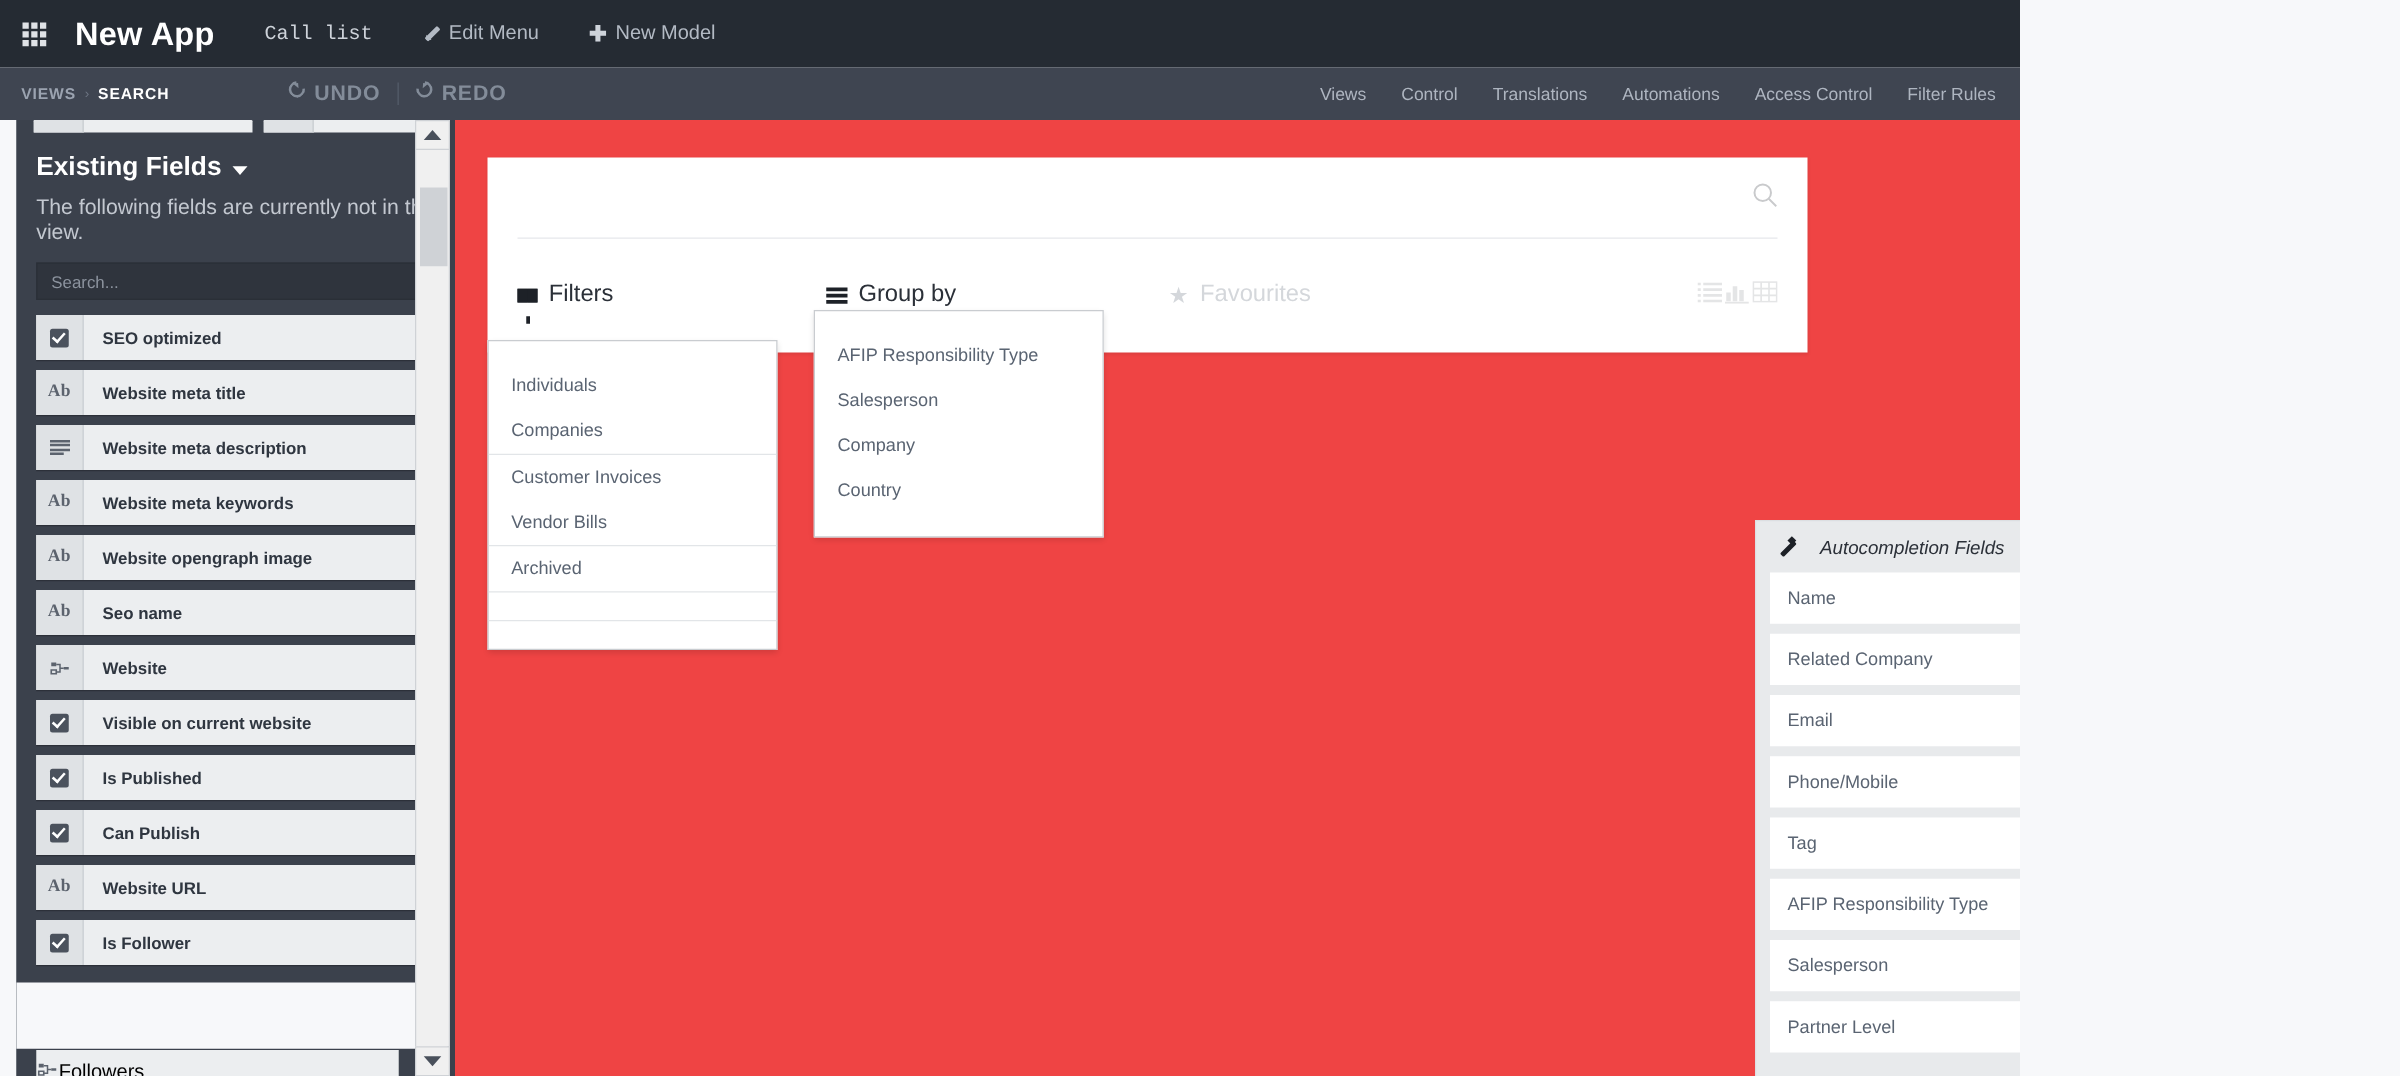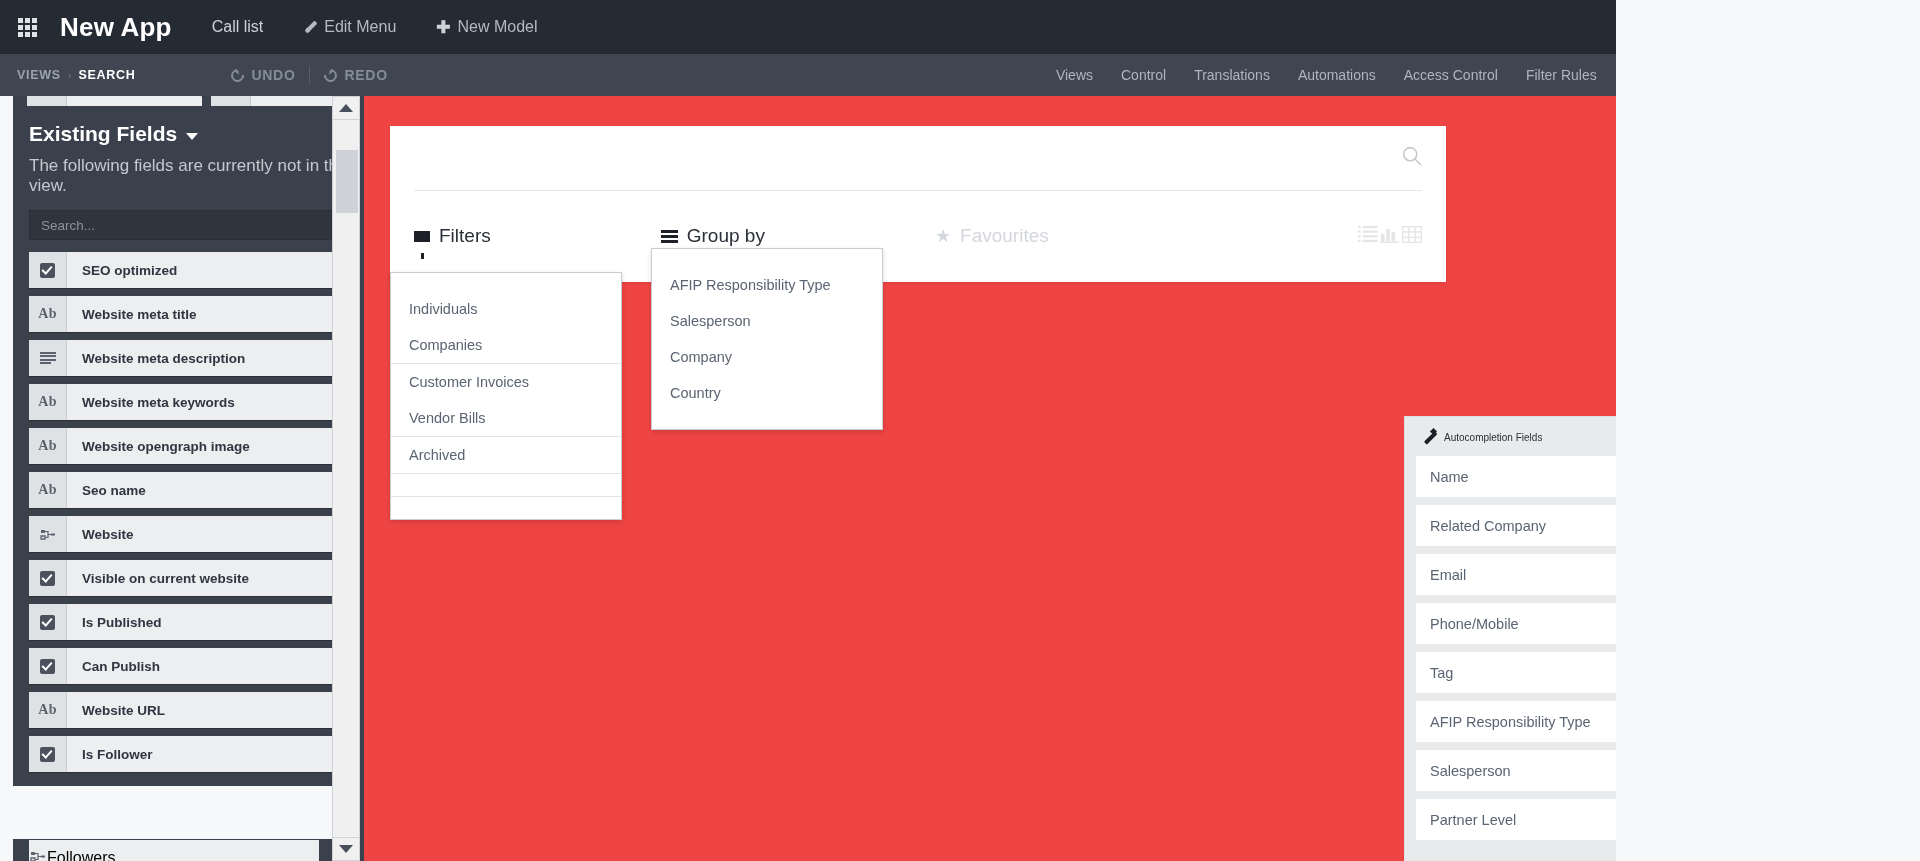--- a/index.html
+++ b/index.html
@@ -19,21 +19,21 @@
   .apps-icon{width:54px;height:54px;display:flex;align-items:center;justify-content:center;cursor:pointer;}
   .apps-grid{display:grid;grid-template-columns:repeat(3,5px);grid-template-rows:repeat(3,5px);gap:2px;}
   .apps-grid i{display:block;width:5px;height:5px;background:#dfe2e6;}
   .app-title{
     font-size:26px;font-weight:bold;color:#ffffff;margin-left:6px;letter-spacing:.2px;
   }
   .top-link{
     color:#b3bac4;font-size:16px;margin-left:40px;cursor:pointer;white-space:nowrap;
     display:flex;align-items:center;gap:7px;
   }
-  .top-link.plain{color:#ced3da;}
+  .top-link.plain{color:#ced3da;font-family:Liberation Mono, monospace;}
   .topbar-right{margin-left:auto;display:flex;align-items:stretch;height:54px;margin-top:36px;}
   .notes-link{
     color:#e8ebee;font-size:16px;display:flex;align-items:center;padding:0 22px;cursor:pointer;
   }
   .close-btn{
     background:#00838a;color:#ffffff;font-size:15px;font-weight:bold;letter-spacing:.6px;
     display:flex;align-items:center;padding:0 24px;cursor:pointer;
   }
   .pencil-ico{display:inline-block;width:14px;height:14px;position:relative;transform:rotate(0deg);}
   .pencil-ico:before{
@@ -50,21 +50,21 @@
   .subbar{
     position:absolute;top:54px;left:0;width:1920px;height:42px;
     background:#3f4551;display:flex;align-items:center;
   }
   .breadcrumb{display:flex;align-items:center;padding-left:17px;gap:7px;}
   .bc-views{color:#9ba3b0;font-size:12.5px;font-weight:bold;letter-spacing:.7px;cursor:pointer;}
   .bc-sep{color:#6d7583;font-size:11px;}
   .bc-search{color:#ffffff;font-size:12.5px;font-weight:bold;letter-spacing:.7px;}
   .urbox{display:flex;align-items:center;margin-left:82px;}
   .ur-item{
-    display:flex;align-items:center;gap:7px;color:#838c99;font-size:14px;
+    display:flex;align-items:flex-start;gap:7px;color:#838c99;font-size:17px;
     font-weight:bold;letter-spacing:.7px;padding:0 14px;cursor:pointer;
   }
   .ur-divider{width:1px;height:18px;background:#555d6b;}
   .undo-ico,.redo-ico{
     display:inline-block;width:13px;height:13px;border:2px solid #838c99;border-radius:50%;
     border-top-color:transparent;position:relative;
   }
   .undo-ico{transform:rotate(40deg);}
   .redo-ico{transform:rotate(-40deg) scaleX(-1);}
   .undo-ico:after,.redo-ico:after{
@@ -209,21 +209,21 @@
   }
   .dd-sep{height:1px;background:#e2e5e8;}
   .dd-empty{height:22px;}
 
   
   .auto-card{
     position:absolute;left:1040px;top:320px;width:385px;background:#e8eaec;
     border:1px solid #dcdfe2;padding:0 0 22px 0;
   }
   .auto-title{
-    font-size:10px;color:#2b3038;padding:13px 0 11px 16px;display:flex;align-items:center;gap:8px;
+    font-size:15px;color:#2b3038;padding:13px 0 11px 16px;display:flex;align-items:center;gap:20px;font-style:italic;
   }
   .wand{width:15px;height:15px;position:relative;display:inline-block;}
   .wand:before{
     content:"";position:absolute;left:2px;top:6px;width:15px;height:3.5px;background:#1d2127;
     transform:rotate(-45deg);border-radius:1px;
   }
   .wand:after{
     content:"";position:absolute;left:10px;top:-1px;width:5px;height:5px;background:#1d2127;
     transform:rotate(45deg);
   }

